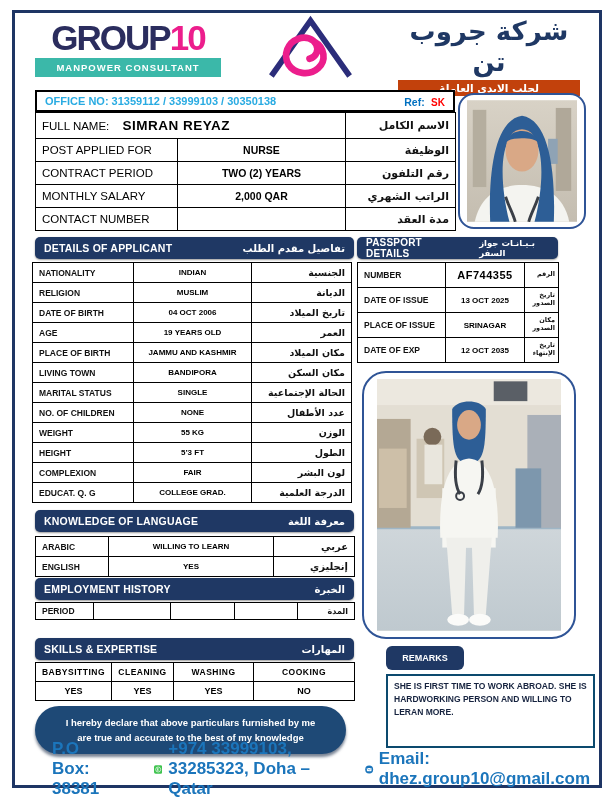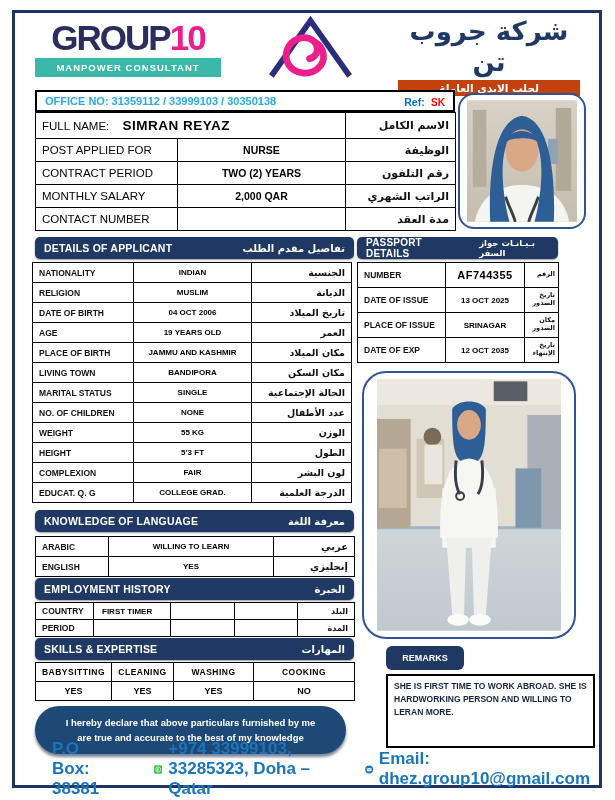--- a/index.html
+++ b/index.html
@@ -102,21 +102,21 @@
   
   .photo-box { border:2px solid #2F5496; background:#fff; overflow:hidden; }
   .portrait { left:458px; top:93px; width:128px; height:136px; border-radius:16px; padding:5px 7px; }
   .fullbody { left:362px; top:371px; width:214px; height:268px; border-radius:24px; padding:6px 13px; }
   .photo-box svg { width:100%; height:100%; display:block; }
 
   
   .remarks-badge { left:386px; top:646px; width:78px; height:24px; background:#1F3864;
                    border-radius:6px; color:#fff; font-weight:bold; font-size:9px;
                    display:flex; align-items:center; justify-content:center; }
-  .remarks-box { left:386px; top:674px; width:209px; height:74px; border:2px solid #000000;
+  .remarks-box { left:386px; top:674px; width:209px; height:74px; border:2px solid #0c4a6e;
                  padding:4px 6px; font-size:8.5px; font-weight:bold; color:#16233F; line-height:1.55; }
 
   
   .footer { left:30px; top:756px; width:560px; height:26px; display:flex; align-items:center; }
   .f-blue { color:#1B75BB; font-weight:bold; font-size:17px; }
   .pobox { margin-left:22px; }
   .wa-icon { margin-left:42px; margin-right:6px; width:17px; height:17px; }
   .em-icon { margin-left:40px; margin-right:5px; width:17px; height:17px; }
 </style>
 </head>
@@ -310,27 +310,20 @@
 </div>
 <table class="abs emp-table">
   <colgroup>
       <col style="width:58px">
       <col style="width:77px">
       <col style="width:64px">
       <col style="width:63px">
       <col style="width:57px">
     </colgroup>
   <tbody>
-      <tr>
-    <td class="lbl">COUNTRY</td>
-    <td class="val">FIRST TIMER</td>
-    <td class="val"></td>
-    <td class="val"></td>
-    <td class="arc">البلد</td>
-  </tr>
   <tr>
     <td class="lbl">PERIOD</td>
     <td class="val"></td>
     <td class="val"></td>
     <td class="val"></td>
     <td class="arc">المدة</td>
   </tr>
 </tbody>
   </table>
 

